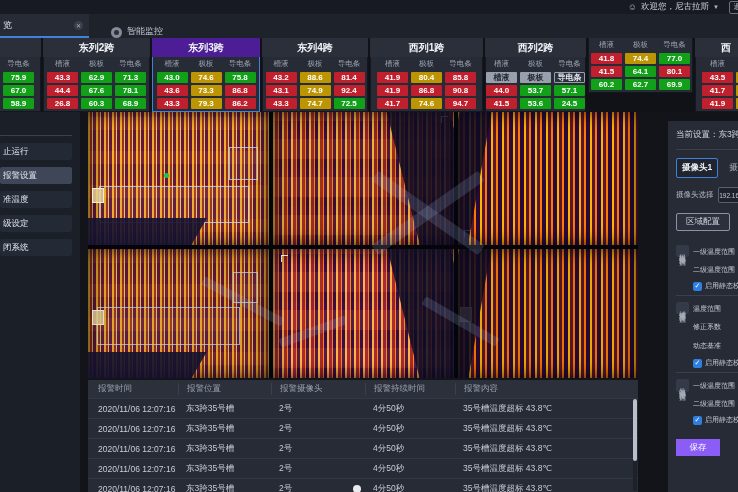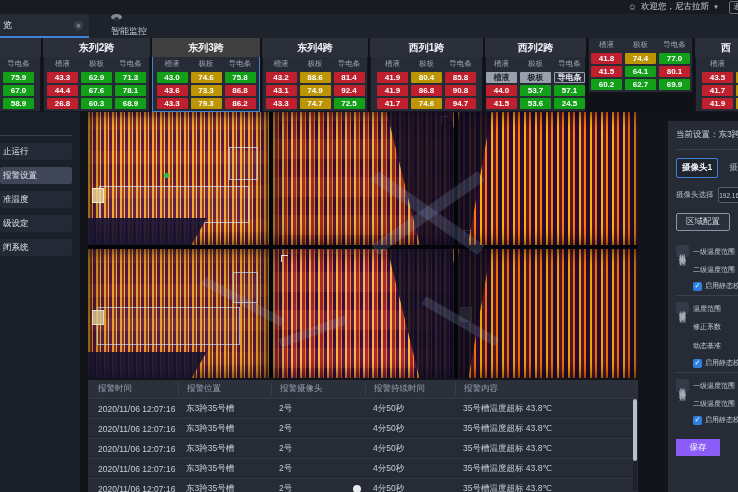--- a/index.html
+++ b/index.html
@@ -13,29 +13,29 @@
   .smiley{font-size:9px;color:#aeb5c0;}
   .caret{font-size:6px;color:#aeb5c0;}
   .logout-box{width:14px;height:11px;border:1px solid #6c7380;border-radius:2px;font-size:7px;
               color:#c9ced6;display:flex;align-items:center;justify-content:center;margin-right:-7px;}
   .topbar2{position:absolute;left:0;top:14px;width:738px;height:24px;background:#1e222b;
            border-bottom:1px solid #0d0f14;display:flex;align-items:stretch;}
   .ov-tab{width:80px;background:#262b36;border-bottom:2px solid #3f82d9;display:flex;align-items:center;
           justify-content:space-between;padding:0 6px 0 3px;font-size:9px;color:#dde1e8;}
   .close-circ{width:9px;height:9px;border-radius:50%;background:#3a404c;color:#aab1bc;font-size:6px;
               display:flex;align-items:center;justify-content:center;}
-  .app-item{display:flex;align-items:flex-start;gap:5px;margin-left:22px;font-size:9px;color:#c2c8d2;flex-direction:column;}
+  .app-item{display:flex;align-items:flex-end;gap:5px;margin-left:22px;font-size:9px;color:#c2c8d2;}
   .cam-ico{width:11px;height:11px;border-radius:50%;background:#848b98;position:relative;}
   .cam-ico::after{content:"";position:absolute;left:3px;top:3px;width:5px;height:5px;border-radius:50%;background:#2a2f3a;}
   
   .spanstrip{position:absolute;left:0;top:38px;width:738px;height:74px;background:#101218;overflow:hidden;}
   .blk{position:absolute;top:0;height:74px;}
   .blk .ttl{height:19px;background:#2a2f3a;color:#f2f4f7;font-size:10px;font-weight:bold;
             display:flex;align-items:center;justify-content:center;}
-  .blk.active .ttl{background:#404040;}
+  .blk.active .ttl{background:#4c1d95;}
   .blk .body{height:53px;background:#262b35;border:1px solid #141720;border-top:none;
              display:flex;justify-content:center;gap:3px;padding-top:1px;}
   .blk.active .body{border:1px solid #3f82d9;border-top:none;}
   .tcol{display:flex;flex-direction:column;align-items:center;width:31px;}
   .tcol .chdr{font-size:7.5px;color:#99a1af;height:12px;line-height:12px;white-space:nowrap;}
   .cell{width:31px;height:11px;margin-top:2px;border-radius:1px;font-size:8px;font-weight:bold;
         color:#fff;display:flex;align-items:center;justify-content:center;white-space:nowrap;}
   .c-red{background:#c01f2d;} .c-green{background:#12a019;} .c-yellow{background:#bd9502;}
   .c-gray{background:#99a0ad;color:#252a33;font-weight:bold;}
   .c-darkcell{background:#2a2f3a;border:1px solid #99a0ad;color:#e8ebf0;box-sizing:border-box;}

